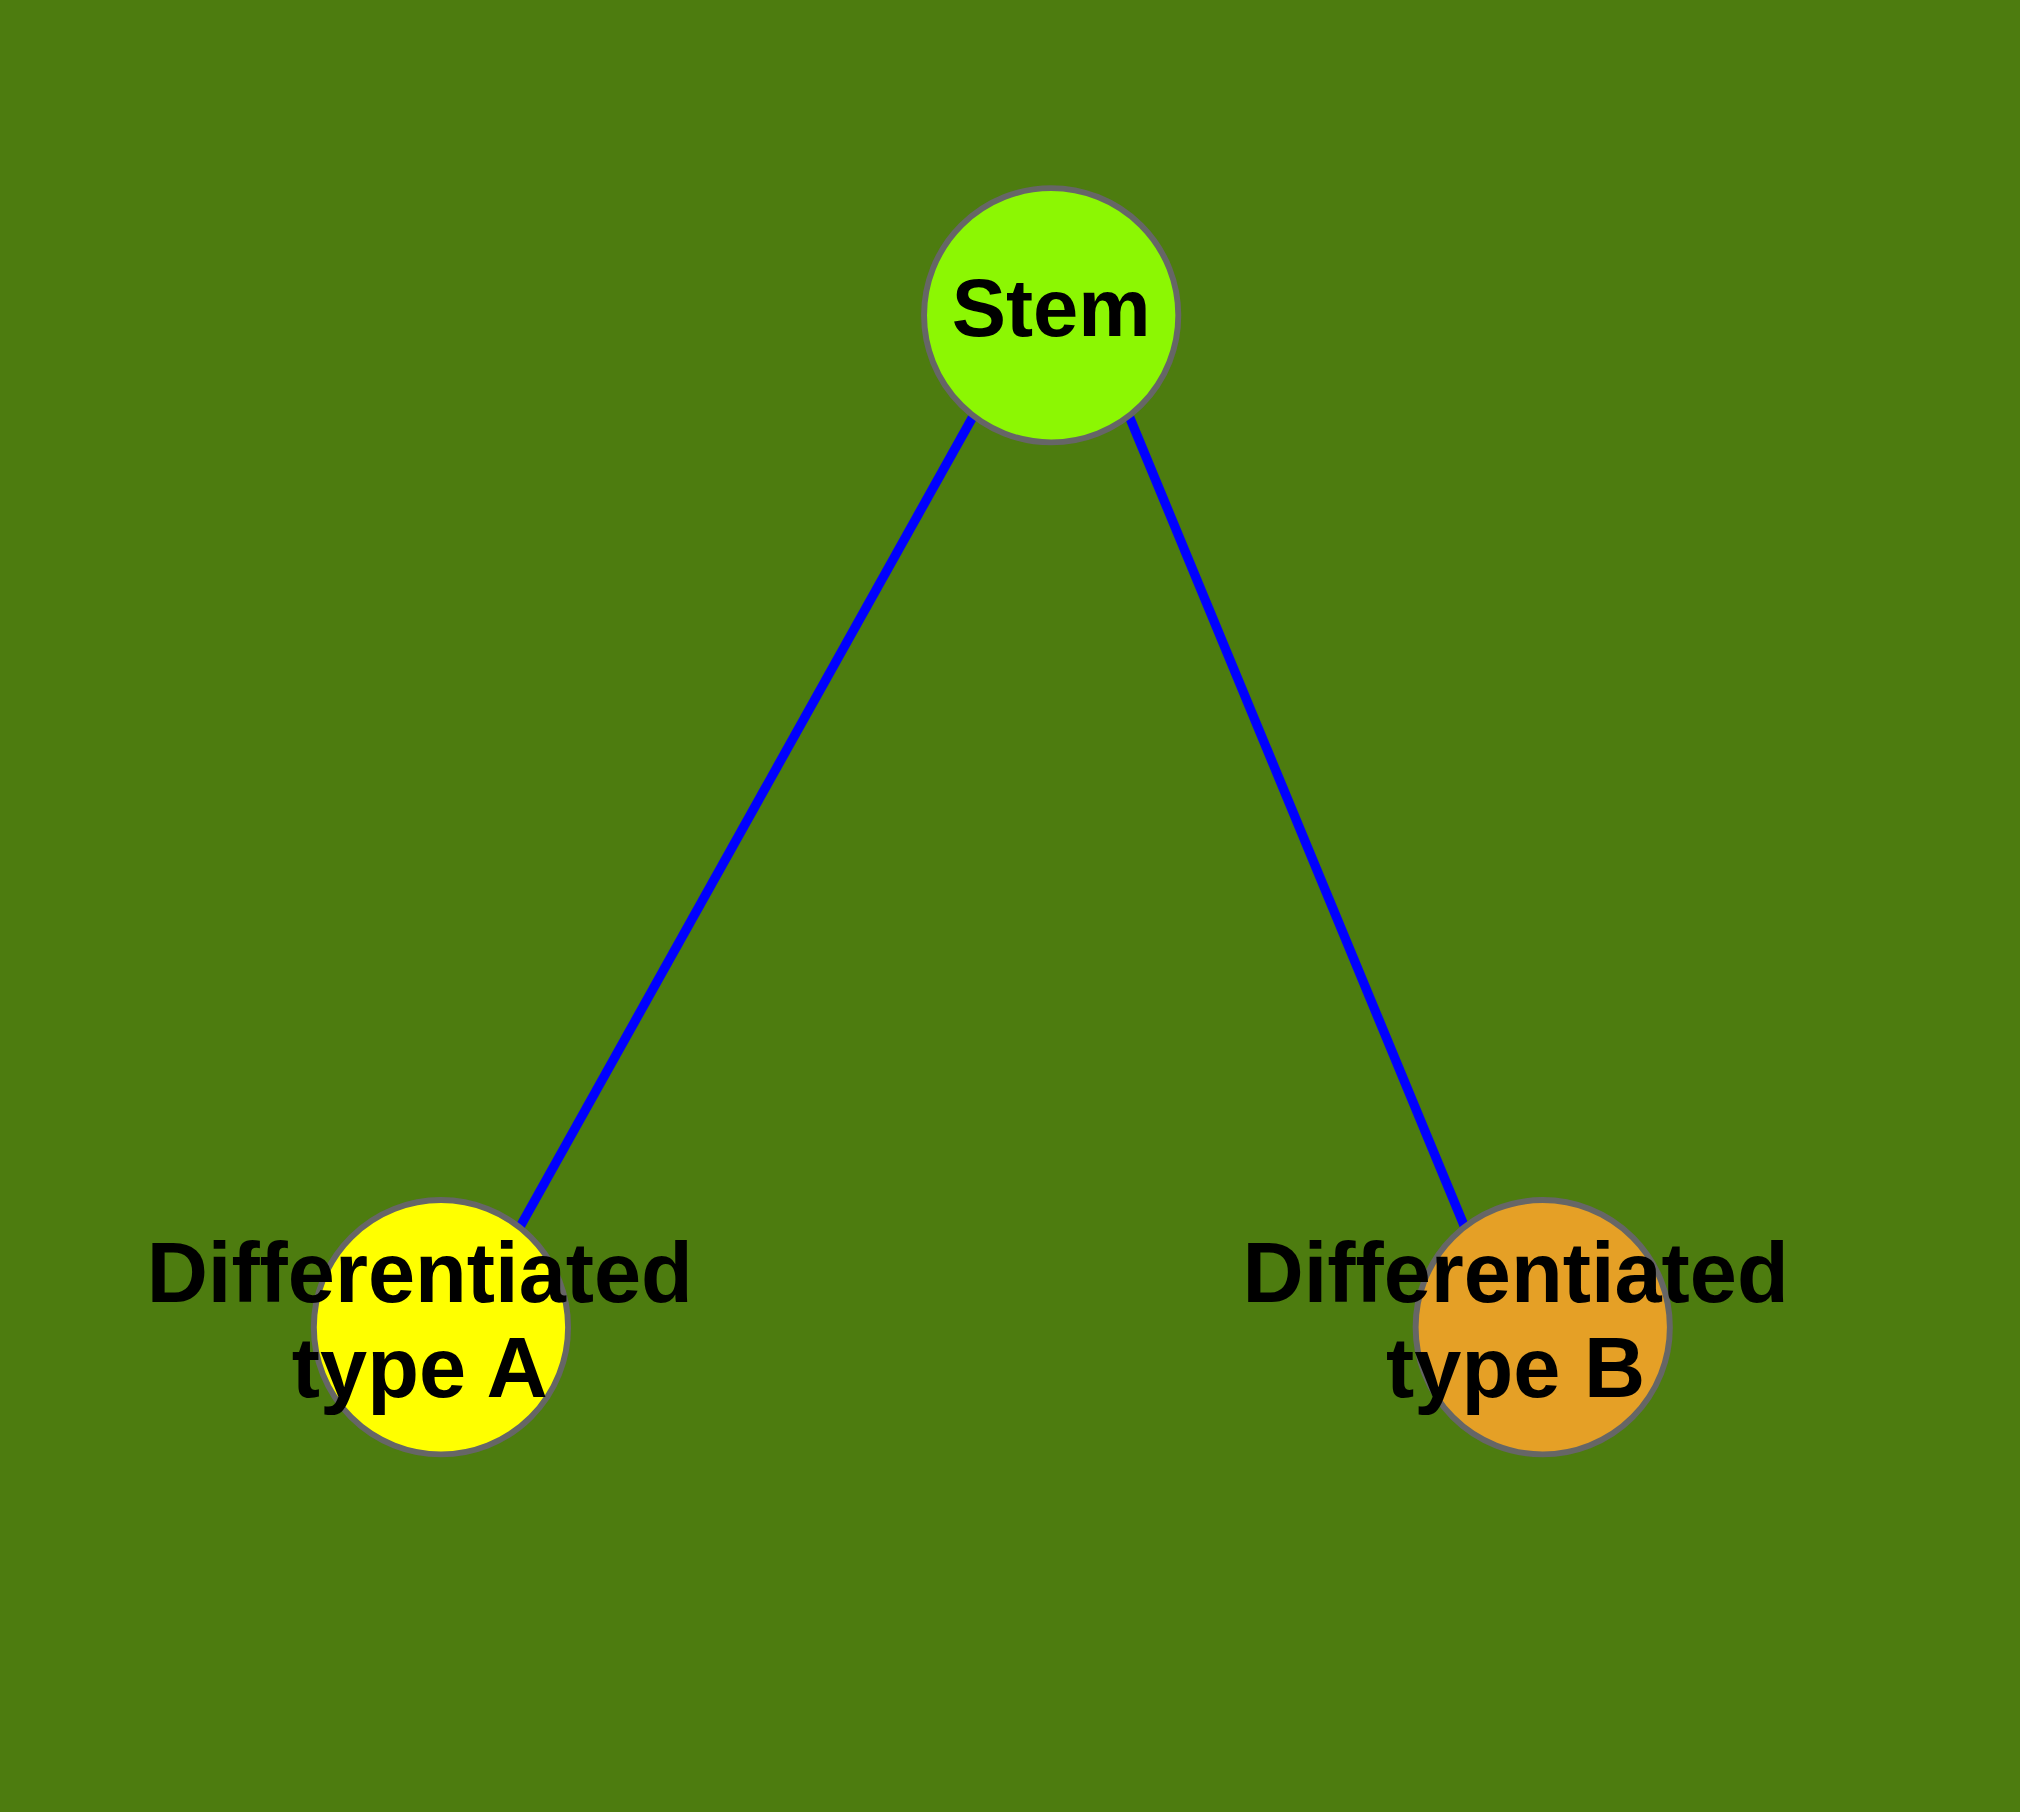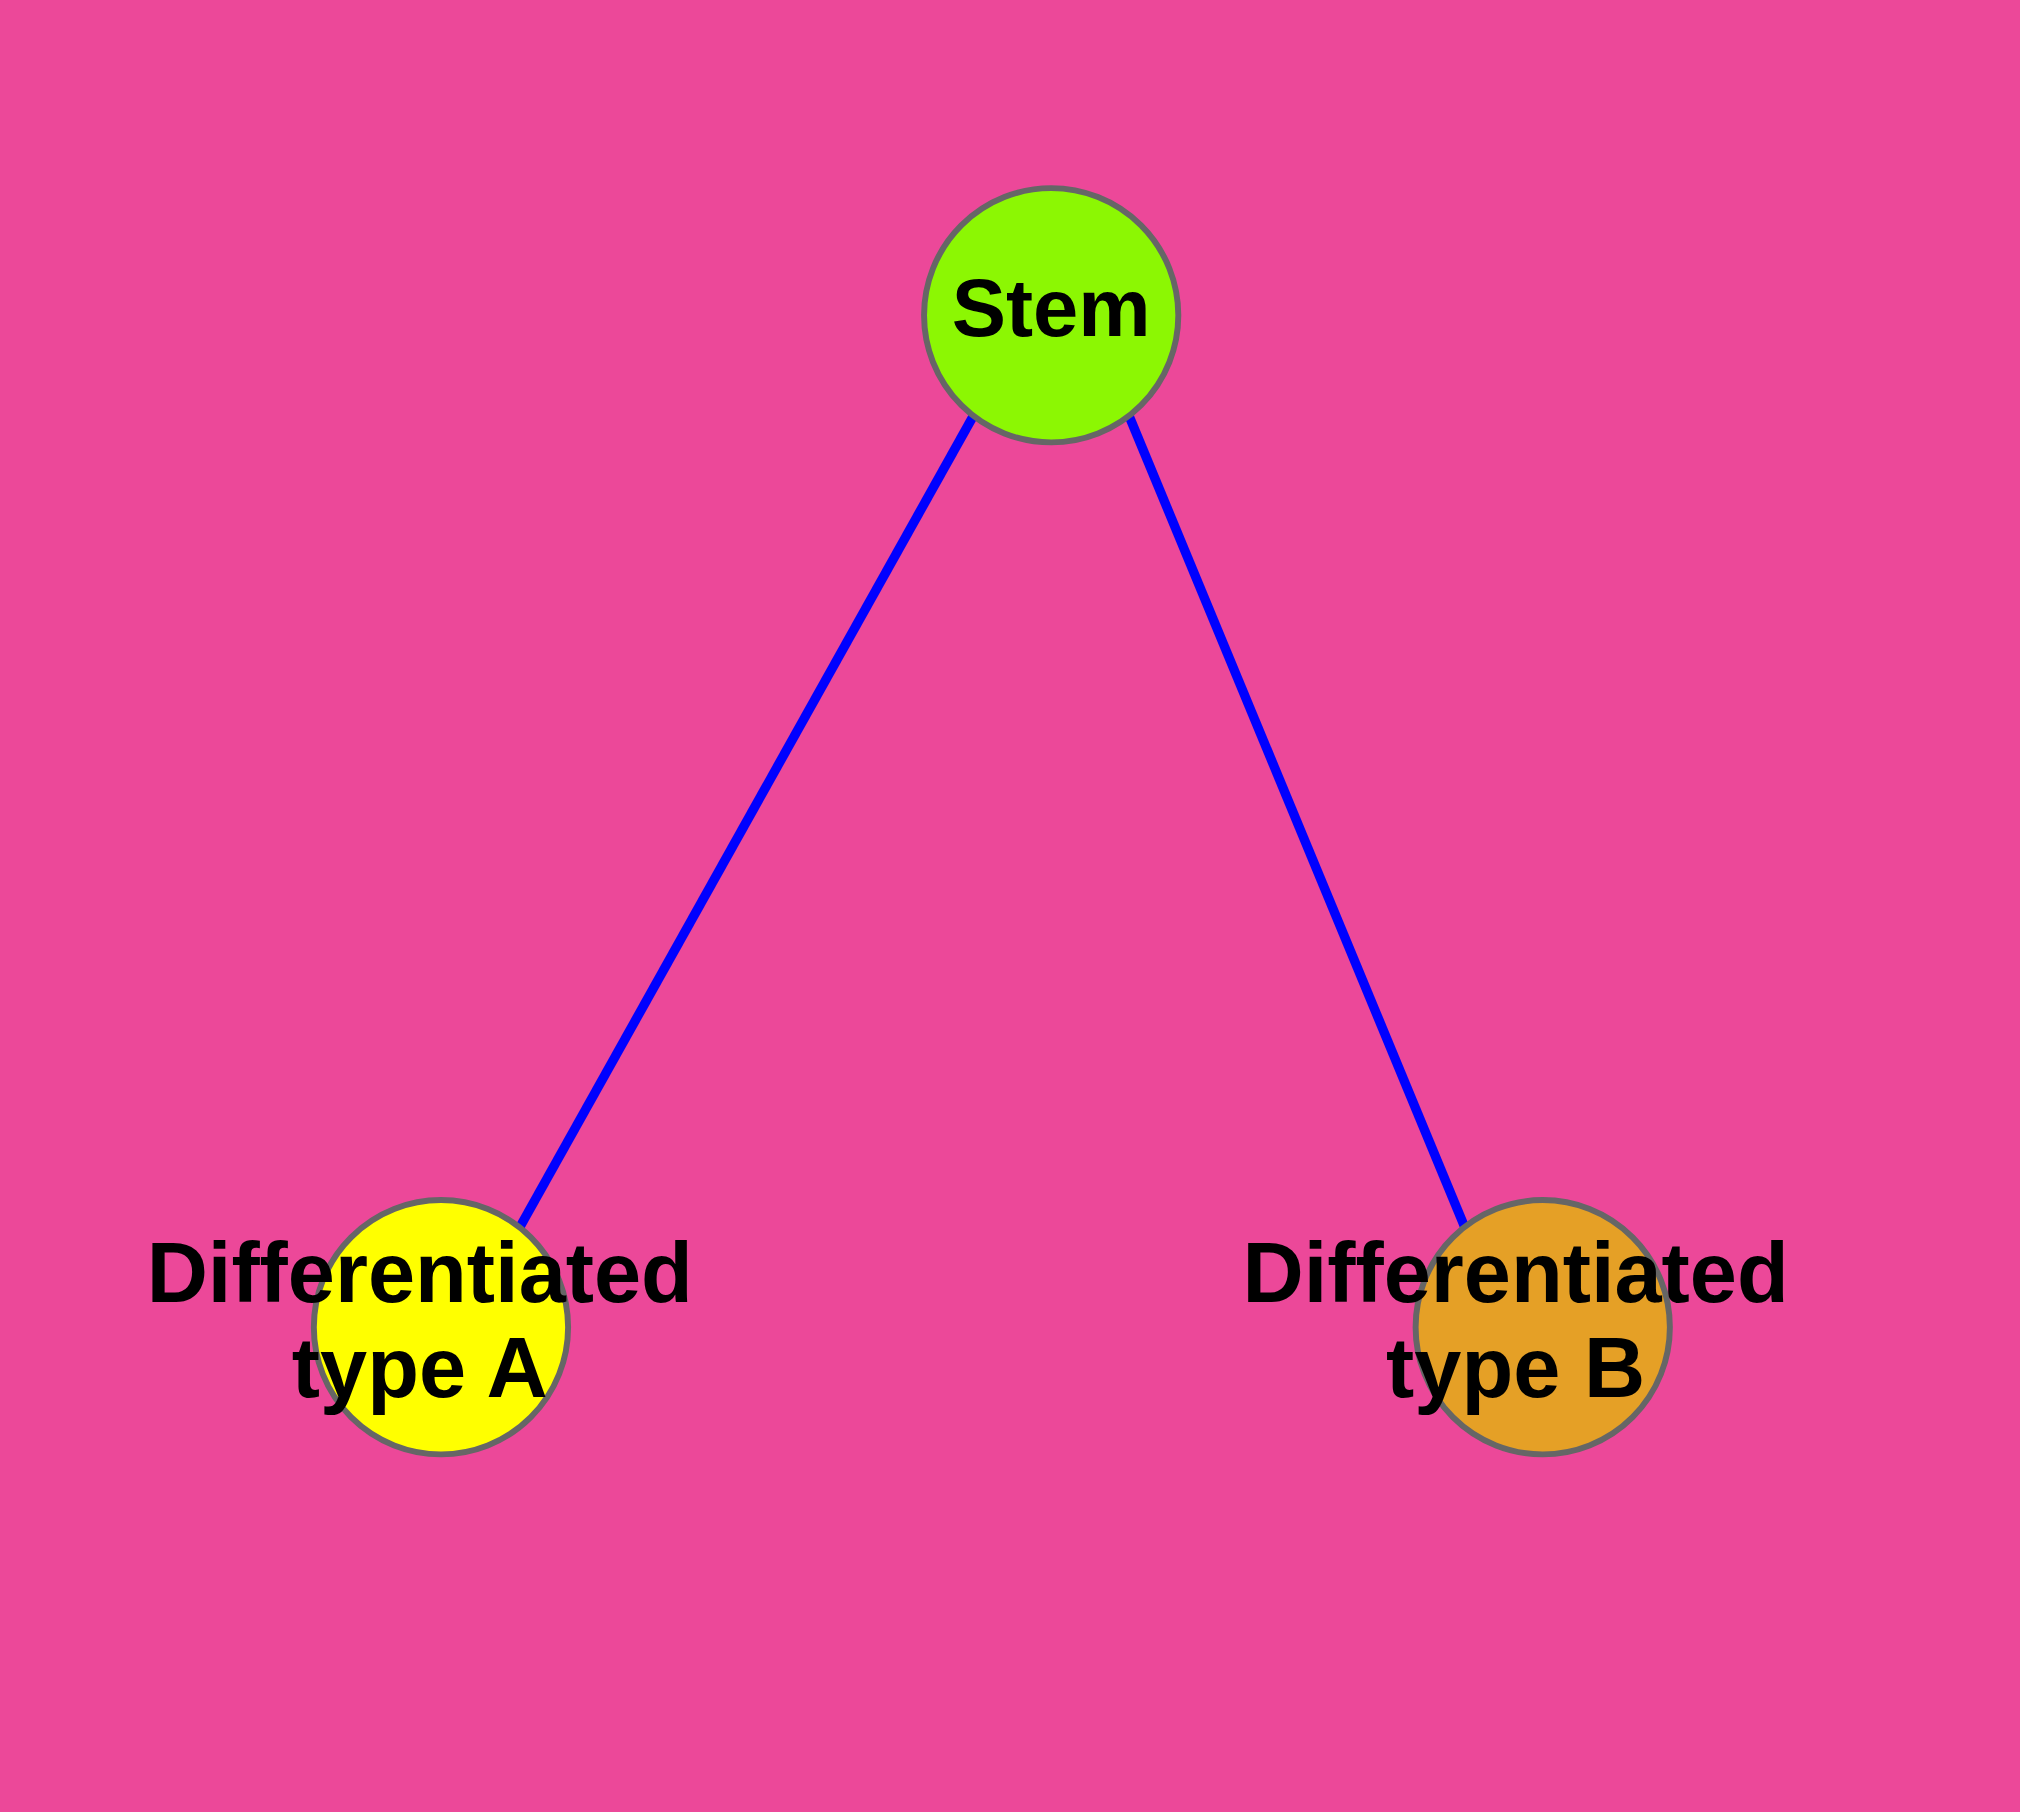--- a/index.html
+++ b/index.html
@@ -35,21 +35,21 @@
     fill: #000000;
     text-anchor: middle;
     dominant-baseline: middle;
   }
   .node-label-stem { font-size: 96px; }
   .node-label-leaf { font-size: 100px; }
 </style>
 </head>
 <body>
 
-<div id="canvas" style="background: #ec4899;">
+<div id="canvas" style="background: #4d7c0f;">
   <svg id="graph-svg" viewBox="0 0 2384 2138">
 
     <g>
       <line class="graph-edge" x1="1148" y1="491" x2="613" y2="1448" stroke="#0000ff" stroke-width="11" stroke-linecap="butt"></line>
       <line class="graph-edge" x1="1332" y1="491" x2="1728" y2="1448" stroke="#0000ff" stroke-width="11" stroke-linecap="butt"></line>
     </g>
 
     <g>
       <circle class="graph-node" cx="1240" cy="372" r="150" fill="#8cf703" stroke="#666666" stroke-width="7"></circle>
       <circle class="graph-node" cx="520" cy="1566" r="150" fill="#ffff00" stroke="#666666" stroke-width="7"></circle>

